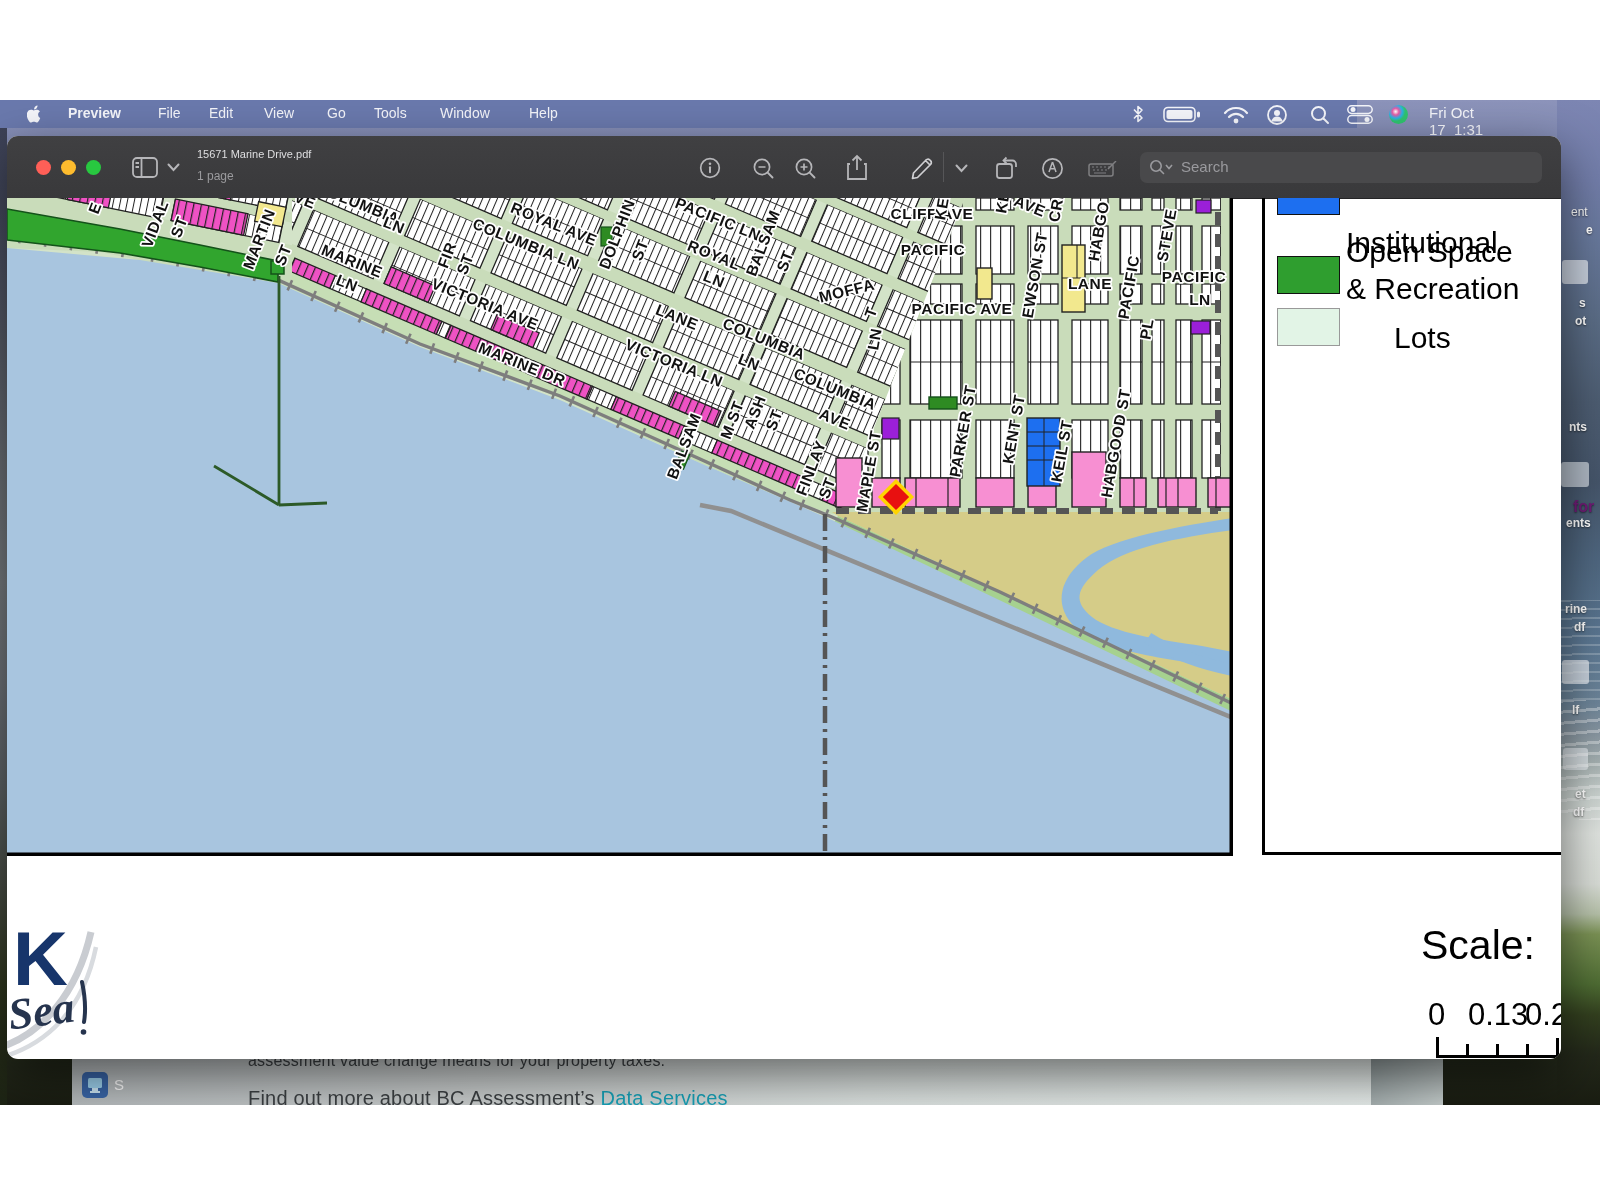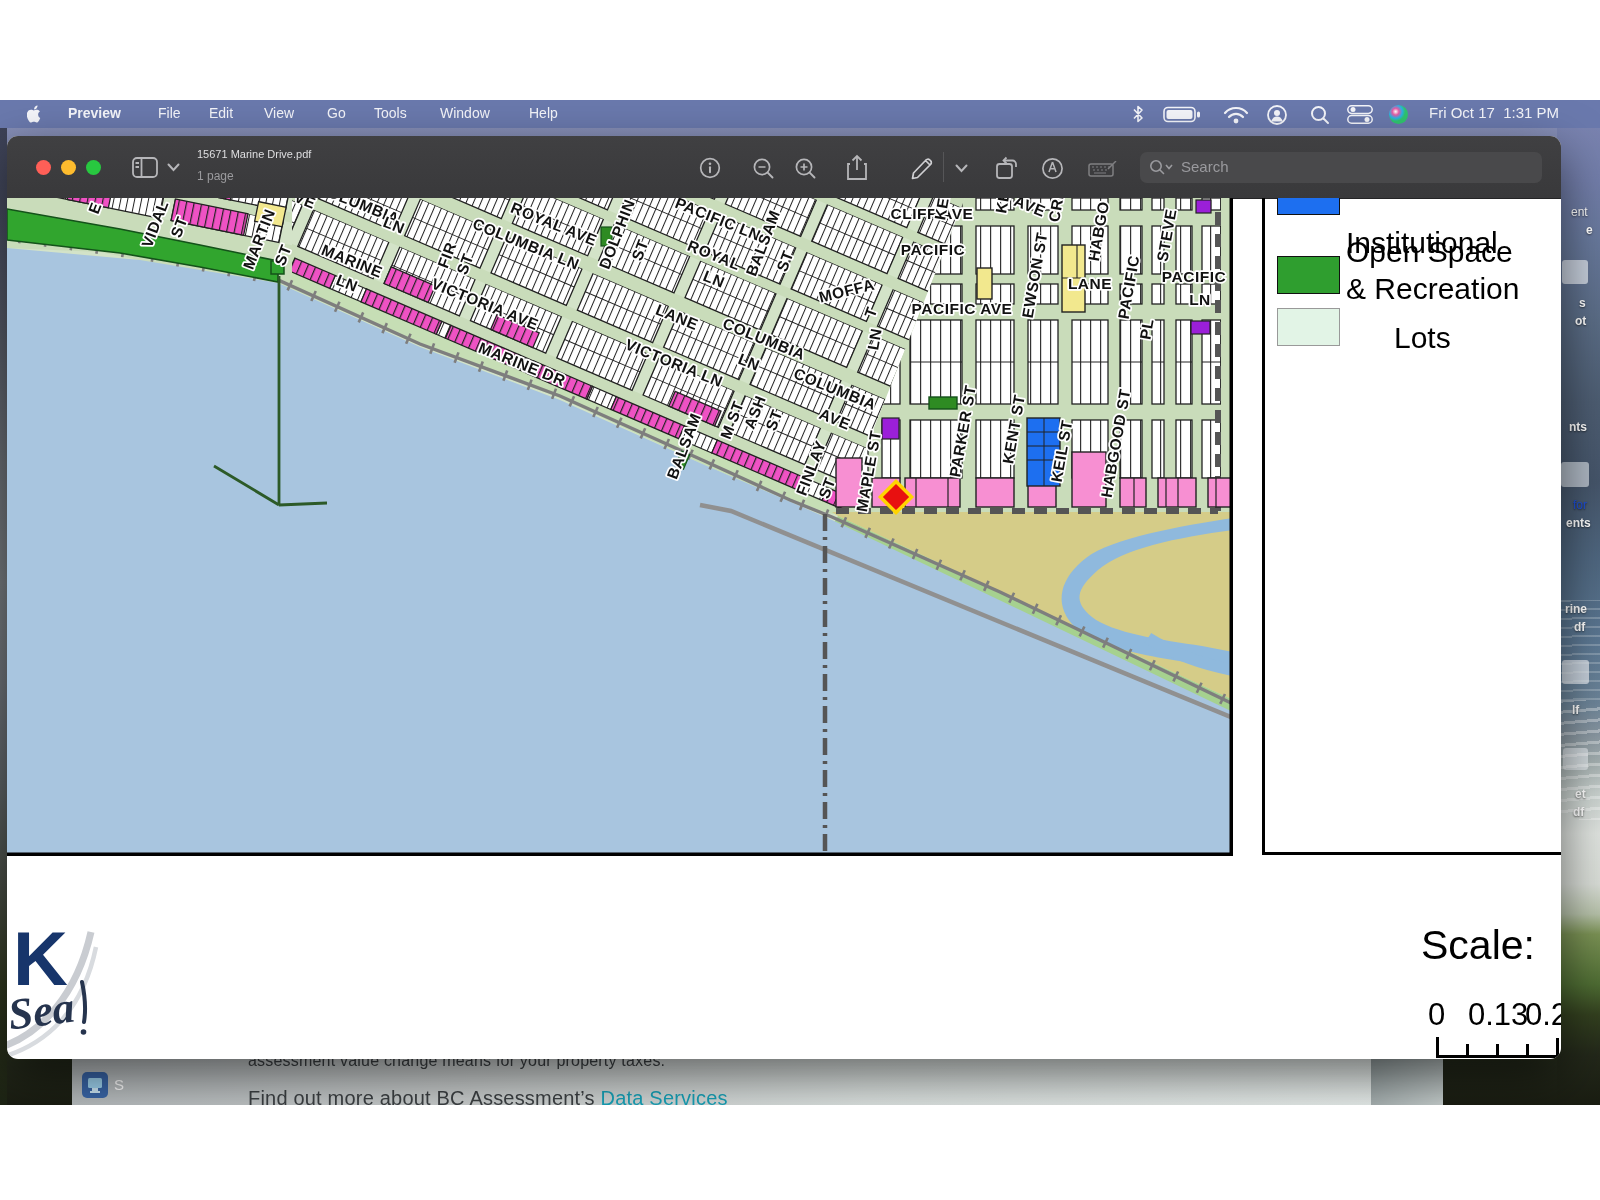--- a/index.html
+++ b/index.html
@@ -19,29 +19,29 @@
 <div class="abs" style="left:1563px;top:648px;width:25px;height:22px;border-radius:3px;background:rgba(235,240,245,0.6);"></div>
 <div class="abs" style="left:1557px;top:600px;width:43px;height:120px;background:repeating-linear-gradient(175deg,rgba(255,255,255,0.35) 0 3px,rgba(255,255,255,0) 3px 11px);"></div>
 <div class="abs" style="left:1557px;top:500px;width:43px;height:100px;background:repeating-linear-gradient(178deg,rgba(235,240,242,0.25) 0 2px,rgba(255,255,255,0) 2px 9px);"></div>
 <div class="abs" style="left:0;top:0;width:7px;height:1005px;
   background:linear-gradient(180deg,#3a3f55 0%,#474c60 12%,#585d68 24%,#6b7076 36%,#777c80 48%,#6f747a 58%,#5f6568 68%,#4a4f46 78%,#31381f 88%,#1d2414 100%);"></div>
 <div class="abs" style="left:1571px;top:105px;font-size:12px;font-weight:normal;color:#fff;text-shadow:0 1px 2px rgba(0,0,0,.55)">ent</div>
 <div class="abs" style="left:1586px;top:123px;font-size:12px;font-weight:bold;color:#fff;text-shadow:0 1px 2px rgba(0,0,0,.55)">e</div>
 <div class="abs" style="left:1579px;top:196px;font-size:12px;font-weight:bold;color:#fff;text-shadow:0 1px 2px rgba(0,0,0,.55)">s</div>
 <div class="abs" style="left:1575px;top:214px;font-size:12px;font-weight:bold;color:#fff;text-shadow:0 1px 2px rgba(0,0,0,.55)">ot</div>
 <div class="abs" style="left:1569px;top:320px;font-size:12px;font-weight:bold;color:#fff;text-shadow:0 1px 2px rgba(0,0,0,.55)">nts</div>
-<div class="abs" style="left:1573px;top:398px;font-size:12px;font-weight:normal;color:#1d4ed8;text-shadow:0 1px 2px rgba(0,0,0,.55)">for</div>
+<div class="abs" style="left:1573px;top:398px;font-size:16px;font-weight:bold;color:#701a75;text-shadow:0 1px 2px rgba(0,0,0,.55)">for</div>
 <div class="abs" style="left:1566px;top:416px;font-size:12px;font-weight:bold;color:#fff;text-shadow:0 1px 2px rgba(0,0,0,.55)">ents</div>
 <div class="abs" style="left:1565px;top:502px;font-size:12px;font-weight:bold;color:#fff;text-shadow:0 1px 2px rgba(0,0,0,.55)">rine</div>
 <div class="abs" style="left:1574px;top:520px;font-size:12px;font-weight:bold;color:#fff;text-shadow:0 1px 2px rgba(0,0,0,.55)">df</div>
 <div class="abs" style="left:1572px;top:603px;font-size:12px;font-weight:bold;color:#fff;text-shadow:0 1px 2px rgba(0,0,0,.55)">lf</div>
 <div class="abs" style="left:1575px;top:687px;font-size:12px;font-weight:bold;color:#fff;text-shadow:0 1px 2px rgba(0,0,0,.55)">et</div>
 <div class="abs" style="left:1573px;top:705px;font-size:12px;font-weight:bold;color:#fff;text-shadow:0 1px 2px rgba(0,0,0,.55)">df</div>
 
-<div class="abs" style="left:0;top:0;width:1600px;height:28px;background:#6a79ad;color:#f4f5fa;font-size:14px;">
+<div class="abs" style="left:0;top:0;width:1357px;height:28px;background:#6a79ad;color:#f4f5fa;font-size:14px;">
  <svg class="abs" style="left:27px;top:5px" width="15" height="18" viewBox="0 0 15 18">
    <path fill="#f4f5fa" d="M11.1,9.6c0-2.1,1.7-3.1,1.8-3.2c-1-1.4-2.5-1.6-3-1.6C8.6,4.7,7.4,5.5,6.8,5.5 C6.1,5.5,5.1,4.7,4,4.8C2.5,4.8,1.2,5.6,0.5,6.9c-1.5,2.6-0.4,6.4,1.1,8.5c0.7,1,1.5,2.2,2.6,2.1c1-0.1,1.4-0.7,2.7-0.7 c1.3,0,1.6,0.7,2.7,0.7c1.1,0,1.8-1,2.5-2.1c0.8-1.2,1.1-2.4,1.1-2.4C13.2,13,11.1,12.2,11.1,9.6z"></path>
    <path fill="#f4f5fa" d="M9.6,3.2C10.2,2.5,10.6,1.5,10.5,0.5C9.6,0.5,8.6,1.1,8,1.8C7.5,2.4,7,3.5,7.1,4.4 C8.1,4.5,9.1,3.9,9.6,3.2z"></path>
  </svg>
  <div class="abs" style="left:68px;top:5px;font-weight:bold;">Preview</div>
  <div class="abs" style="left:158px;top:5px;">File</div>
  <div class="abs" style="left:209px;top:5px;">Edit</div>
  <div class="abs" style="left:264px;top:5px;">View</div>
  <div class="abs" style="left:327px;top:5px;">Go</div>
  <div class="abs" style="left:374px;top:5px;">Tools</div>

